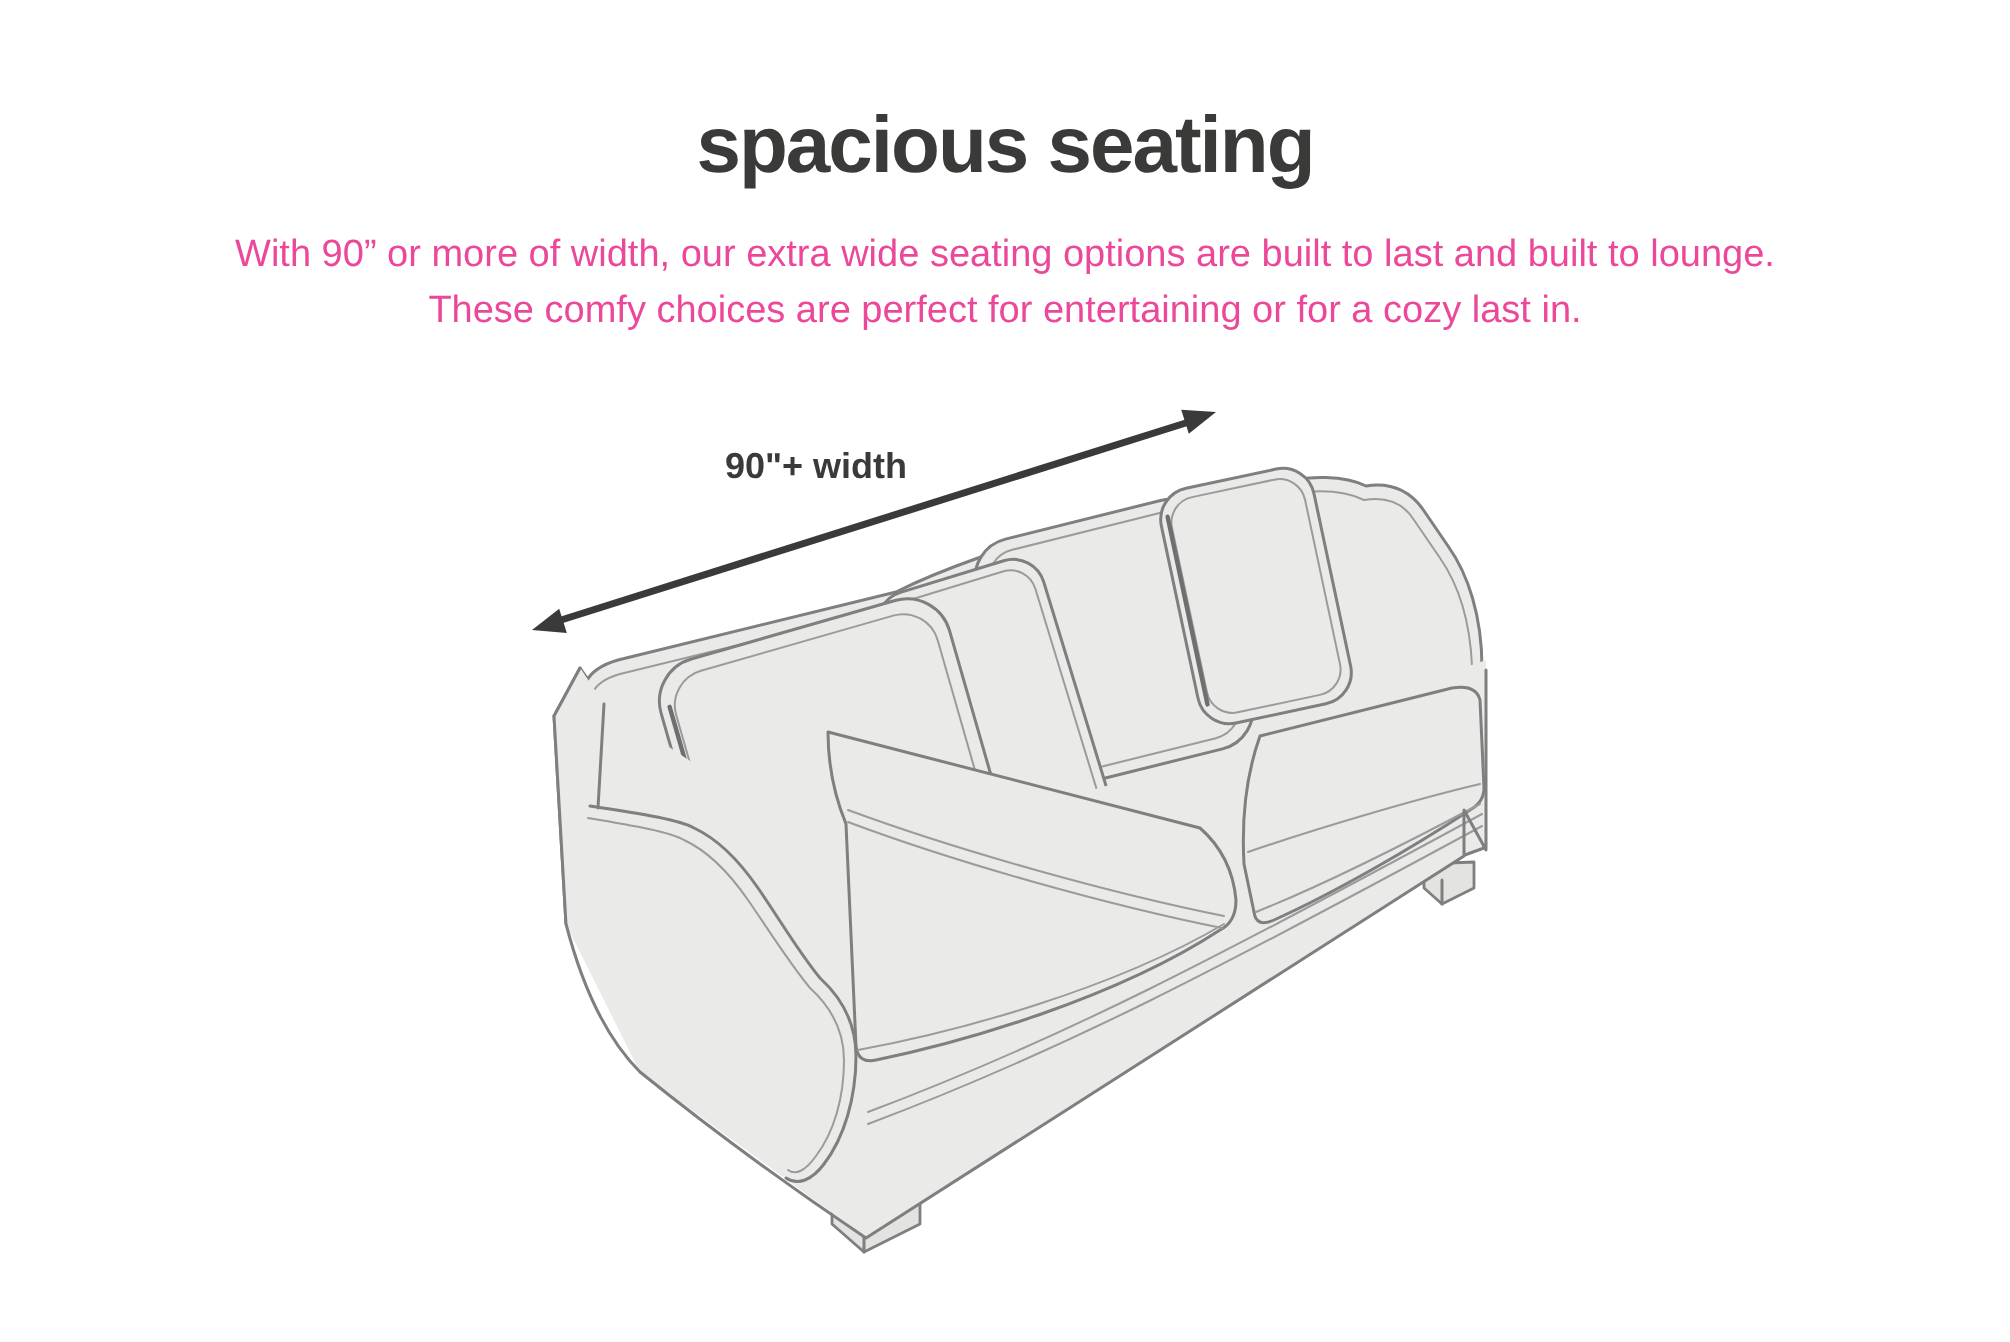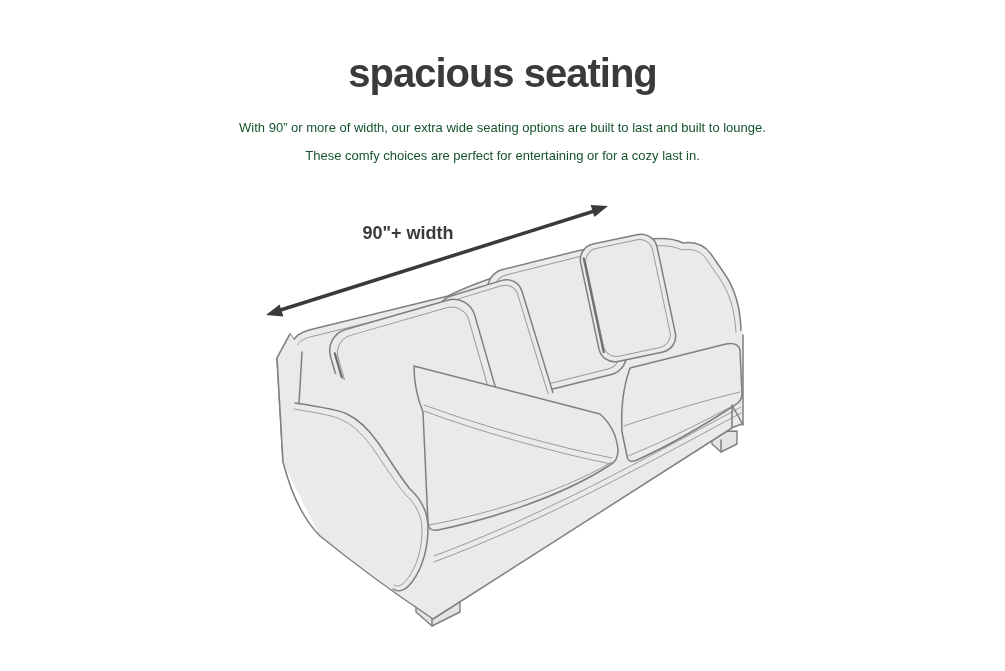--- a/index.html
+++ b/index.html
@@ -7,21 +7,21 @@
     position:relative;width:1005px;height:671px;background:#ffffff;
     font-family:"Liberation Sans",sans-serif;overflow:hidden;
   }
   .headline{
     position:absolute;left:0;top:49px;width:1005px;margin:0;
     text-align:center;font-size:40px;font-weight:bold;letter-spacing:-1px;
     color:#3a3a38;line-height:48px;
   }
   .desc{
     position:absolute;left:0;top:114px;width:1005px;margin:0;
-    text-align:center;font-size:13px;line-height:27.5px;color:#14532d;
+    text-align:center;font-size:19px;line-height:27.5px;color:#ec4899;
   }
   .diagram-svg{position:absolute;left:0;top:0;width:1005px;height:671px;}
   .dim-label{
     font-family:"Liberation Sans",sans-serif;font-size:18px;font-weight:bold;
     fill:#3a3a3a;
   }
   .sofa-line{stroke:#7f7f7f;stroke-width:1.5;fill:none;stroke-linecap:round;stroke-linejoin:round;}
   .sofa-fill{fill:#eaeae9;}
   .sofa-filled{fill:#eaeae9;stroke:#7f7f7f;stroke-width:1.5;stroke-linecap:round;stroke-linejoin:round;}
   .piping{stroke:#9b9b9b;stroke-width:1;fill:none;stroke-linecap:round;stroke-linejoin:round;}

